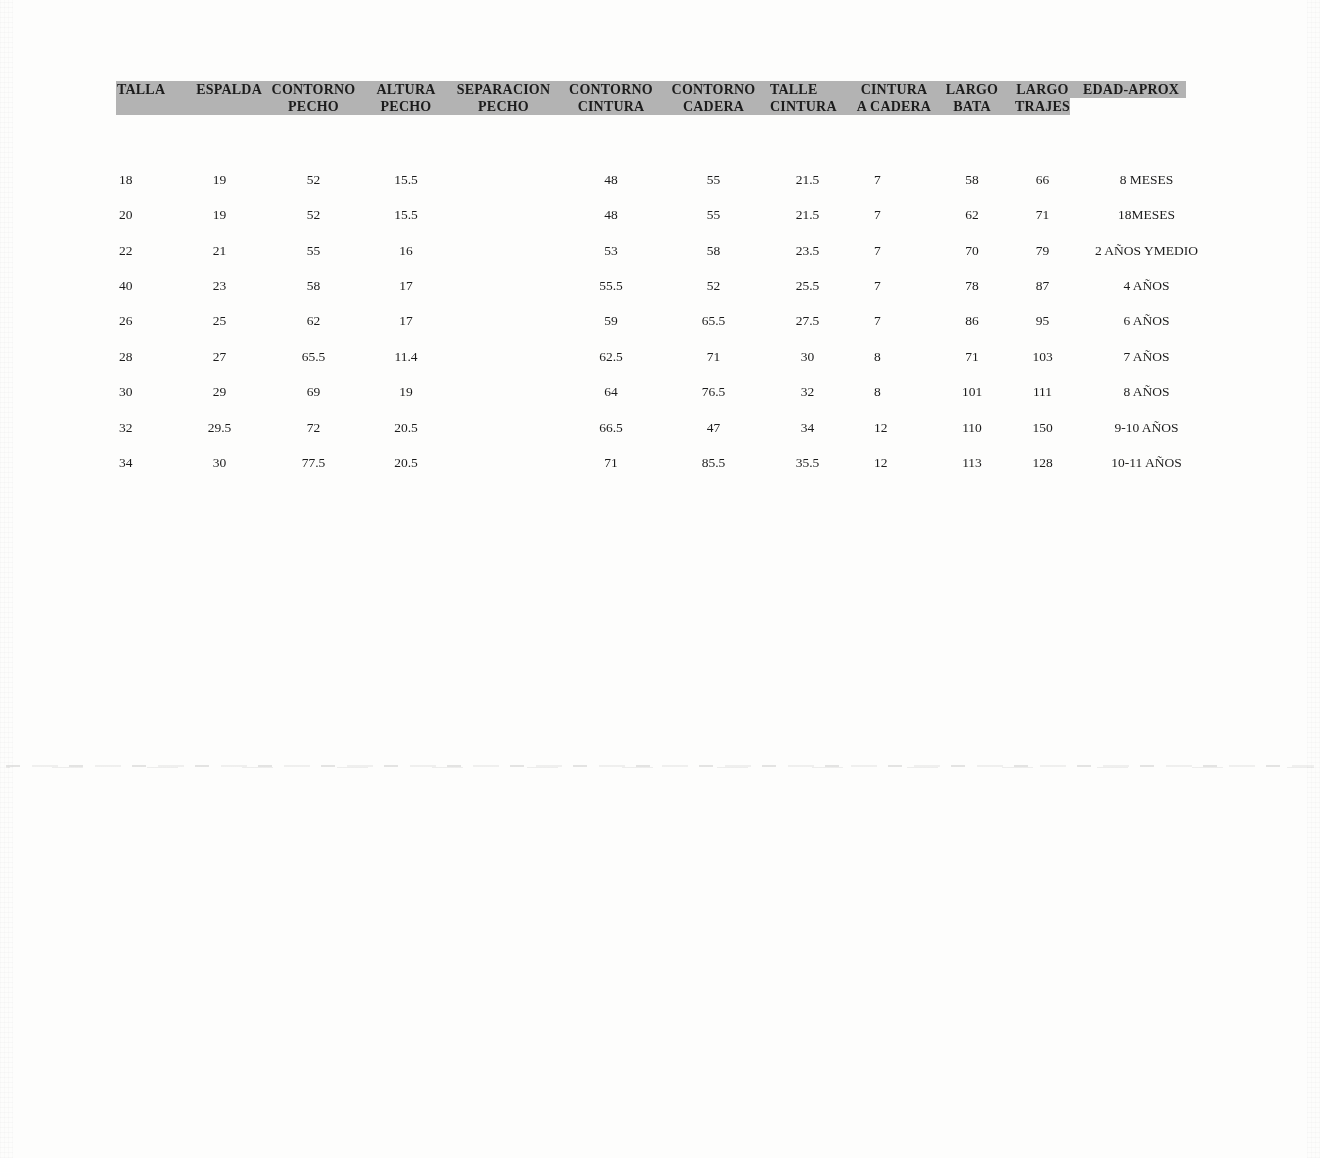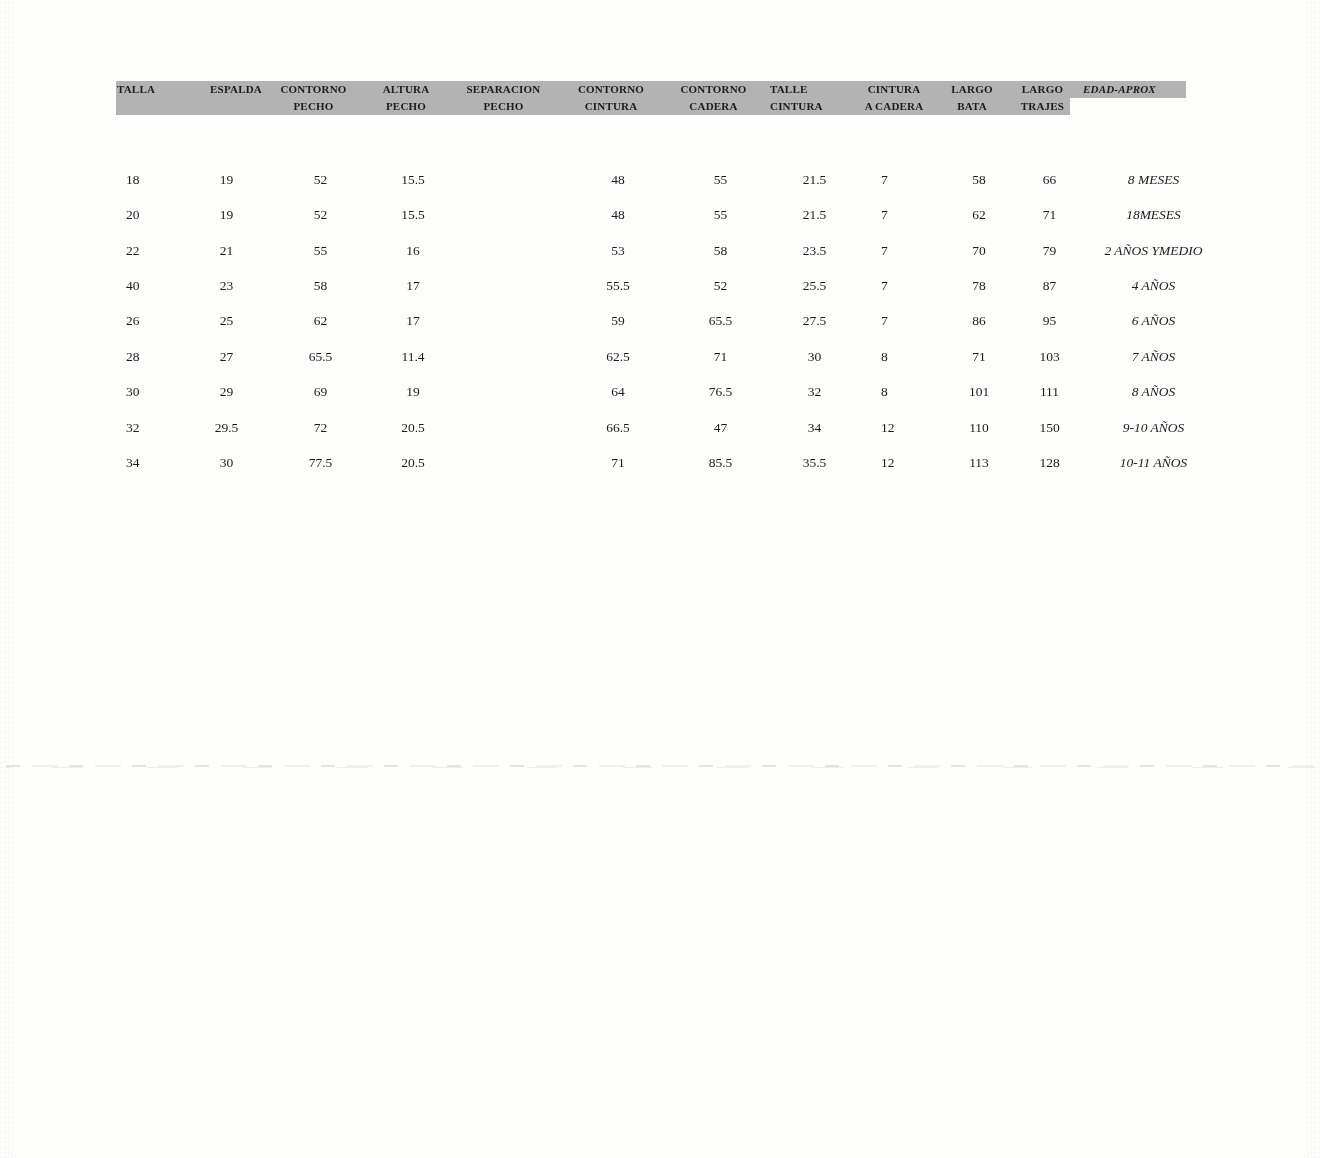--- a/index.html
+++ b/index.html
@@ -41,32 +41,32 @@
   .hband.line1 { top: 81px; width: 1070px; }
   .hband.line2 { top: 98px; width: 954px; }
 
   
   .header-row {
     position: absolute;
     left: 117px;
     top: 81px;
     display: flex;
     font-weight: bold;
-    font-size: 11px;
+    font-size: 14px;
     line-height: 17px;
     letter-spacing: 0.2px;
     white-space: nowrap;
   }
   .hcell { flex: 0 0 auto; }
   .hcell div { height: 17px; }
 
   
   .rows {
     position: absolute;
-    left: 124px;
+    left: 117px;
     top: 162px;
   }
   .trow {
     display: flex;
     height: 35.45px;
     align-items: center;
     font-size: 13.5px;
     white-space: nowrap;
   }
   .dcell { flex: 0 0 auto; }
@@ -76,21 +76,21 @@
   .c1  { width: 85px;  }
   .c2  { width: 103px; }
   .c3  { width: 82px;  }
   .c4  { width: 113px; }
   .c5  { width: 102px; }
   .c6  { width: 103px; }
   .c7  { width: 85px;  }
   .c8  { width: 88px;  }
   .c9  { width: 68px;  }
   .c10 { width: 73px;  }
-  .c11 { width: 135px; font-style: italic; }
+  .c11 { width: 135px; }
 
   
   .hcell.c0 { text-align: left; }
   .hcell.c1 { text-align: right; padding-left: 5px; box-sizing: border-box; }
   .hcell.c2, .hcell.c3, .hcell.c4, .hcell.c5, .hcell.c6,
   .hcell.c8, .hcell.c9, .hcell.c10 { text-align: center; }
   .hcell.c7  { text-align: left; padding-left: 5px; box-sizing: border-box; }
   .hcell.c11 { text-align: left; padding-left: 4px; box-sizing: border-box; }
 
   

